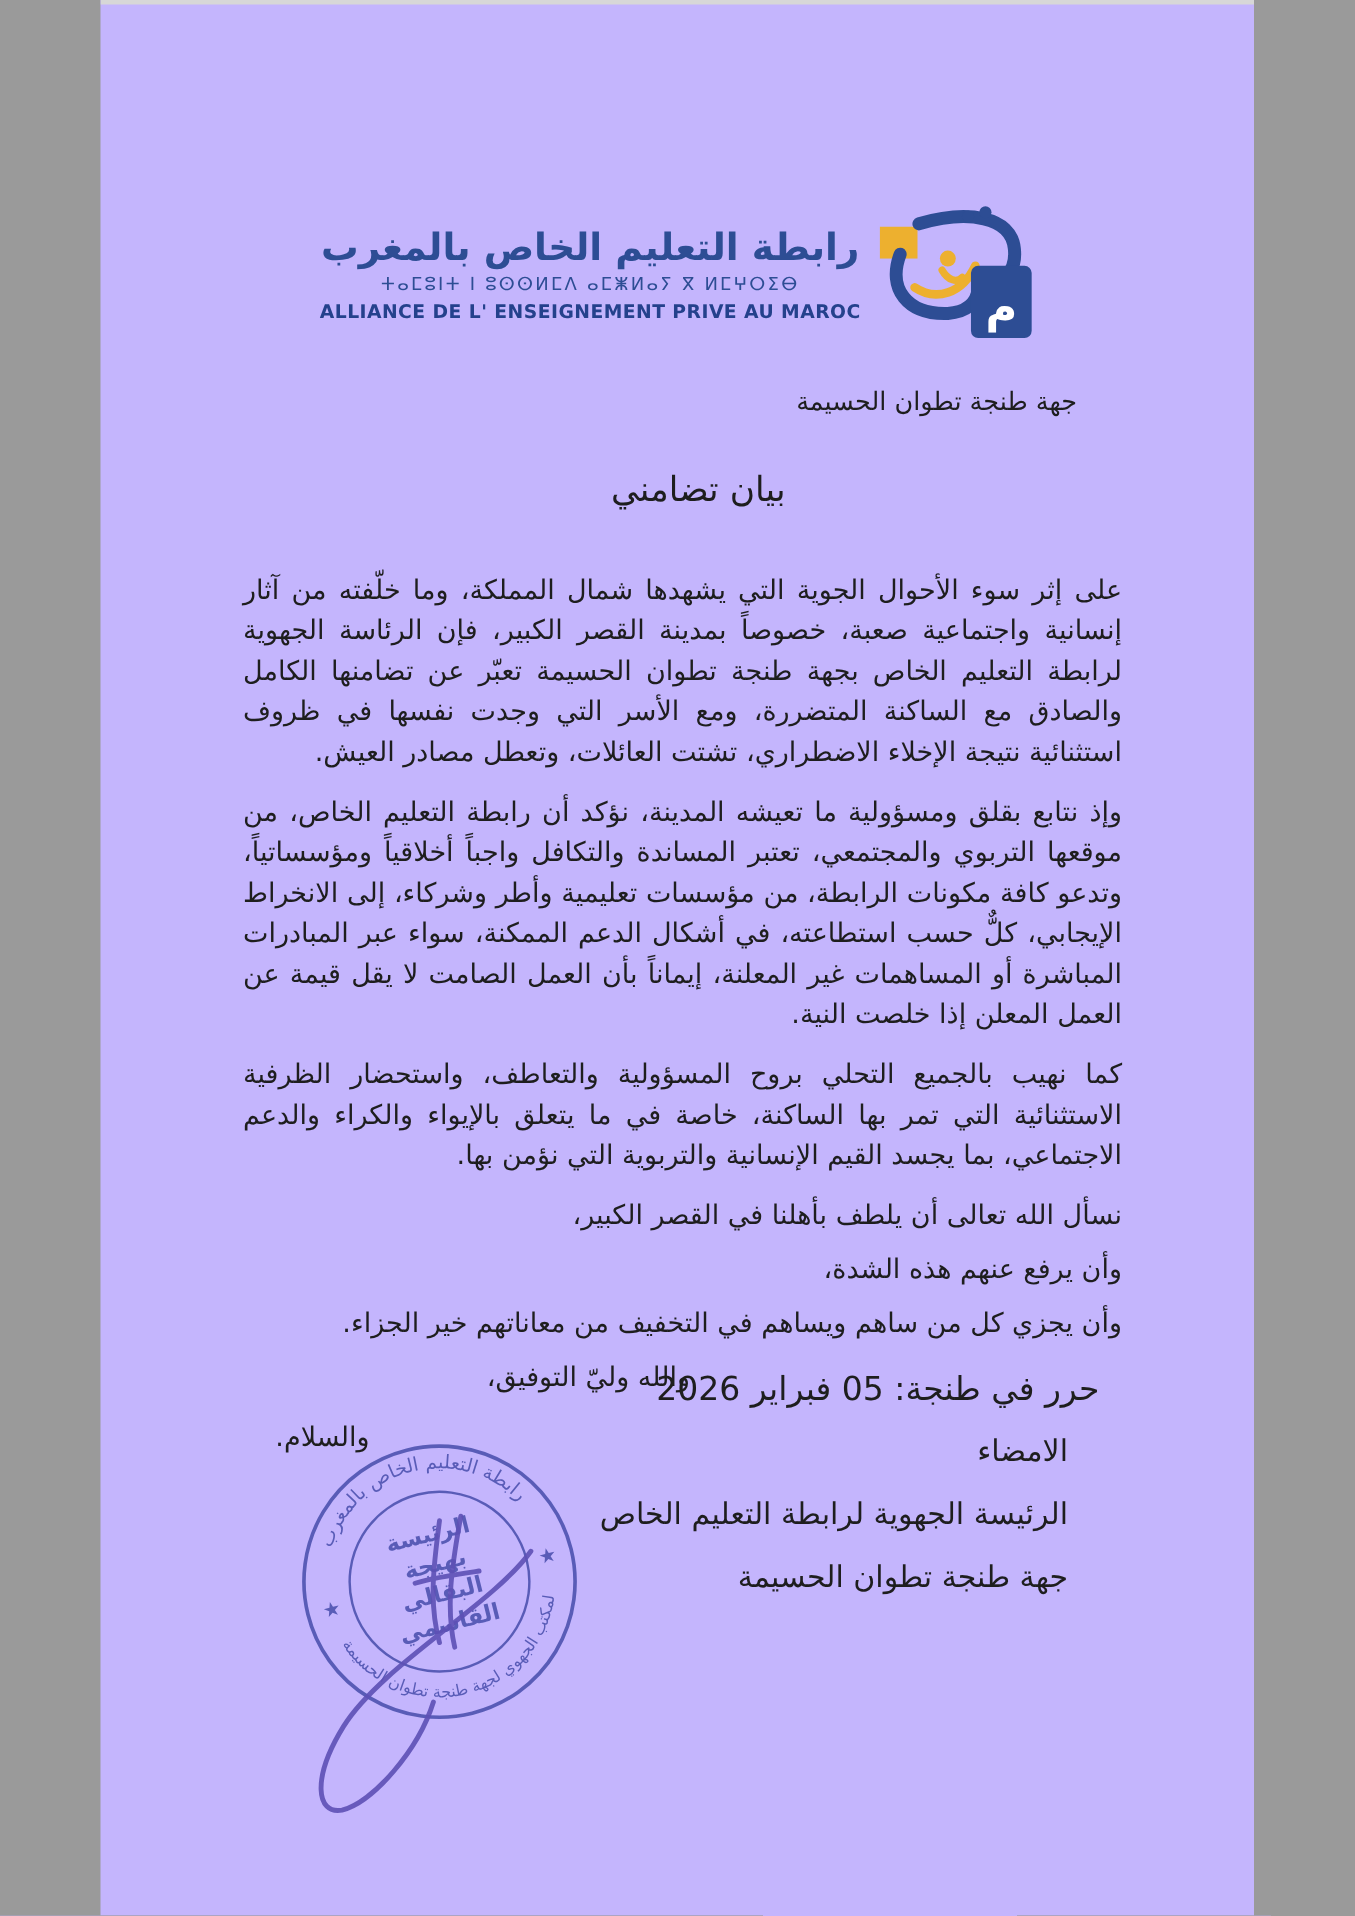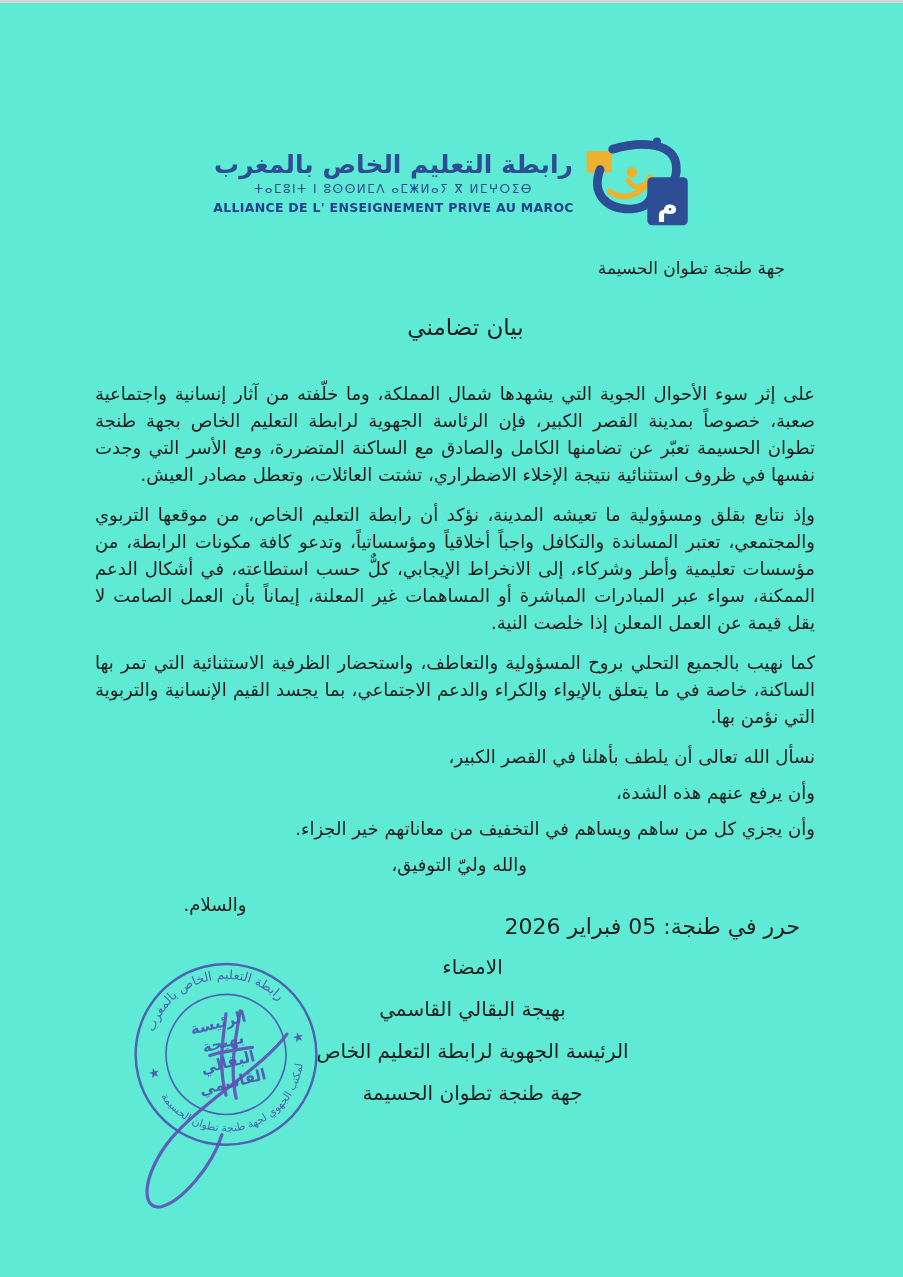--- a/index.html
+++ b/index.html
@@ -1,18 +1,18 @@
 <!DOCTYPE html>
 <html lang="ar"><head>
 <meta charset="utf-8">
 <style>
   * { margin:0; padding:0; box-sizing:border-box; }
   html,body { background:#9a9a9a; }
   .page {
-    position:relative; width:903px; height:1277px; background:#5eead4;
+    position:relative; width:769px; height:1277px; background:#c4b5fd;
     margin:0 auto; overflow:hidden;
     font-family:"DejaVu Sans", sans-serif; color:#1e1e1e;
   }
   .scan-edge-top { position:absolute; top:0; left:0; right:0; height:3px; background:#d7d7d7; }
 
   
   .logo-block { position:absolute; top:136px; left:50%; transform:translateX(-50%);
     display:flex; align-items:center; gap:10px; }
   .logo-text { text-align:center; }
   .logo-ar { font-size:25px; font-weight:bold; color:#2d4d94; direction:rtl; }
@@ -34,21 +34,21 @@
     direction:rtl; font-size:18px; line-height:27px; text-align:justify; }
   .body-block p.para { margin:0 0 13px; }
   .prayer { margin:2px 0 9px; }
   .closing-1 { text-align:right; padding-right:288px; margin:6px 0 13px; }
   .closing-2 { text-align:center; padding-right:480px; margin:0; }
 
   
   .date-line { position:absolute; top:914px; right:103px; direction:rtl; font-size:22px; }
   .sig-block { position:absolute; top:954px; left:300px; width:345px;
     direction:rtl; text-align:center; font-size:20px; line-height:26px; }
-  .sig-block > div { margin-bottom:16px; }
+  .sig-block > div { margin-bottom:16px;text-align:right; }
 
   
   .stamp-svg { position:absolute; left:124px; top:958px; width:204px; height:264px; }
 </style>
 </head>
 <body>
 
 <div class="page">
   <div class="scan-edge-top"></div>
 
@@ -86,21 +86,20 @@
     <p class="prayer">وأن يرفع عنهم هذه الشدة،</p>
     <p class="prayer">وأن يجزي كل من ساهم ويساهم في التخفيف من معاناتهم خير الجزاء.</p>
     <p class="closing-1">والله وليّ التوفيق،</p>
     <p class="closing-2">والسلام.</p>
   </div>
 
   <div class="date-line">حرر في طنجة: 05 فبراير 2026</div>
 
   <div class="sig-block">
     <div>الامضاء</div>
-    <div>بهيجة البقالي القاسمي</div>
     <div>الرئيسة الجهوية لرابطة التعليم الخاص</div>
     <div>جهة طنجة تطوان الحسيمة</div>
   </div>
 
   <svg class="stamp-svg" viewBox="0 0 200 260">
     <defs>
       <path id="arcTop" d="M 27.2,107.8 A 74,74 0 1 1 172.8,107.8"></path>
       <path id="arcBot" d="M 28.6,121 A 76,76 0 0 0 171.4,121"></path>
     </defs>
     <g transform="rotate(-14 100 95)" opacity="0.88">

